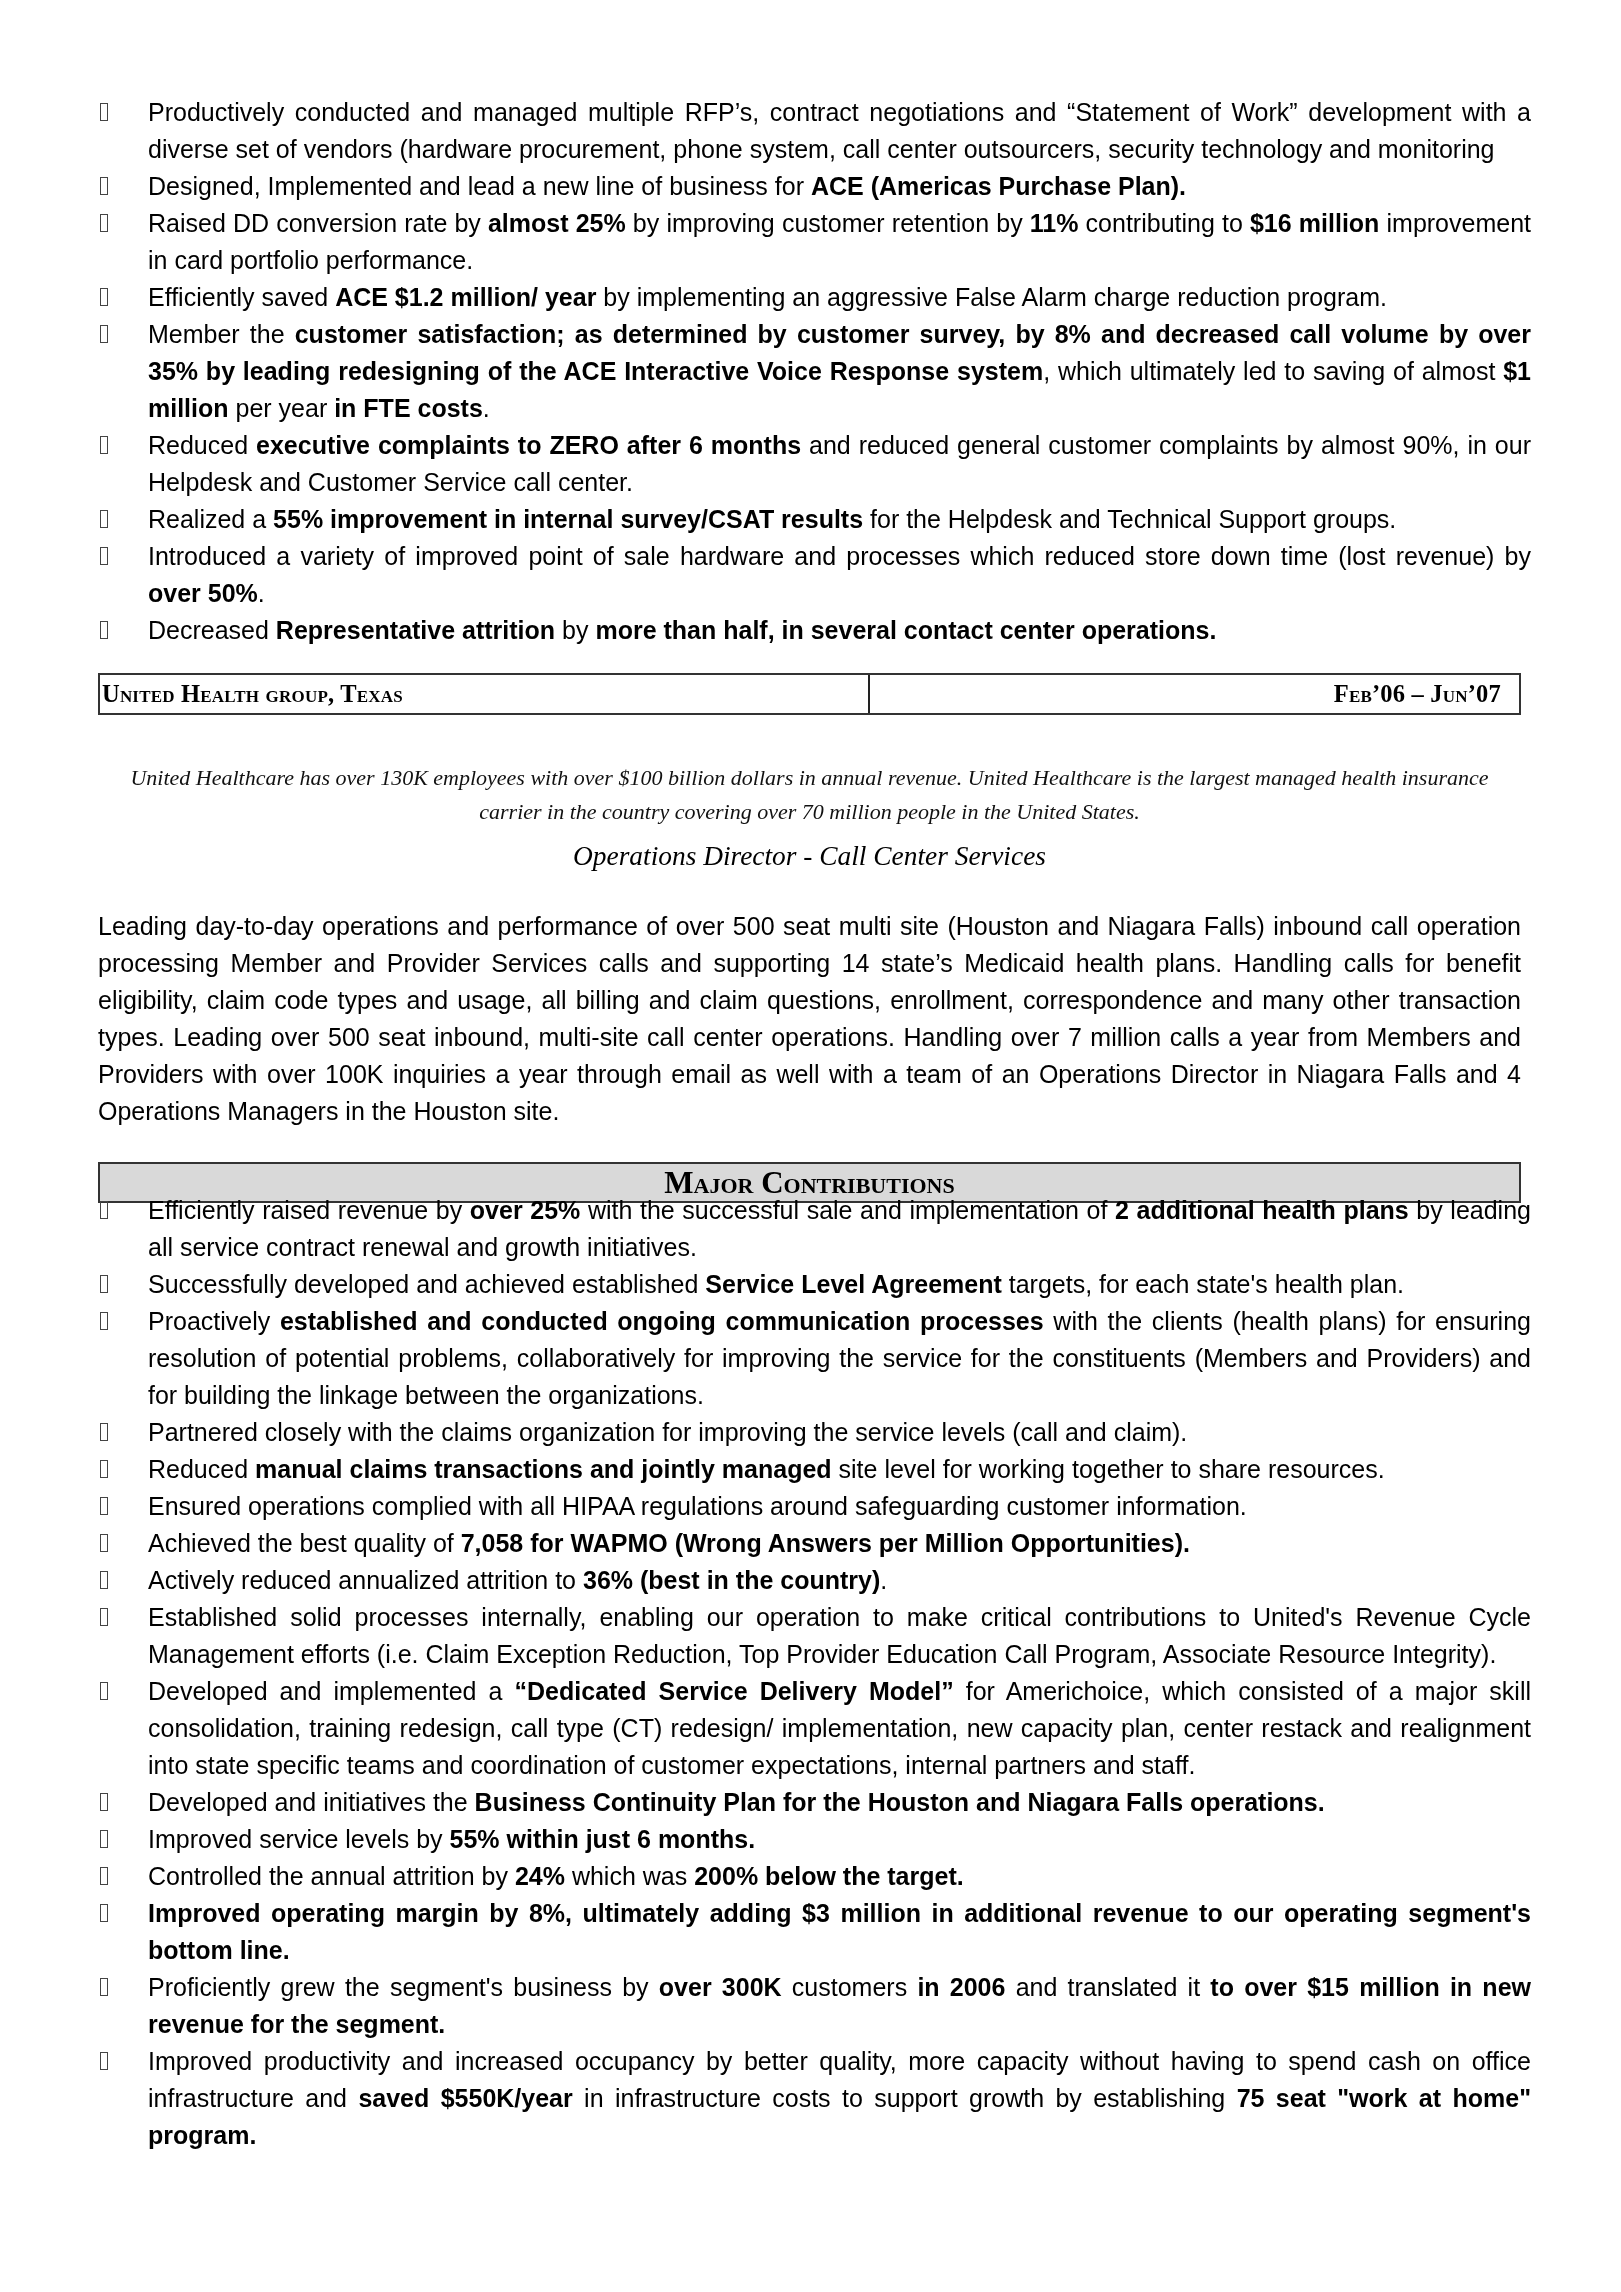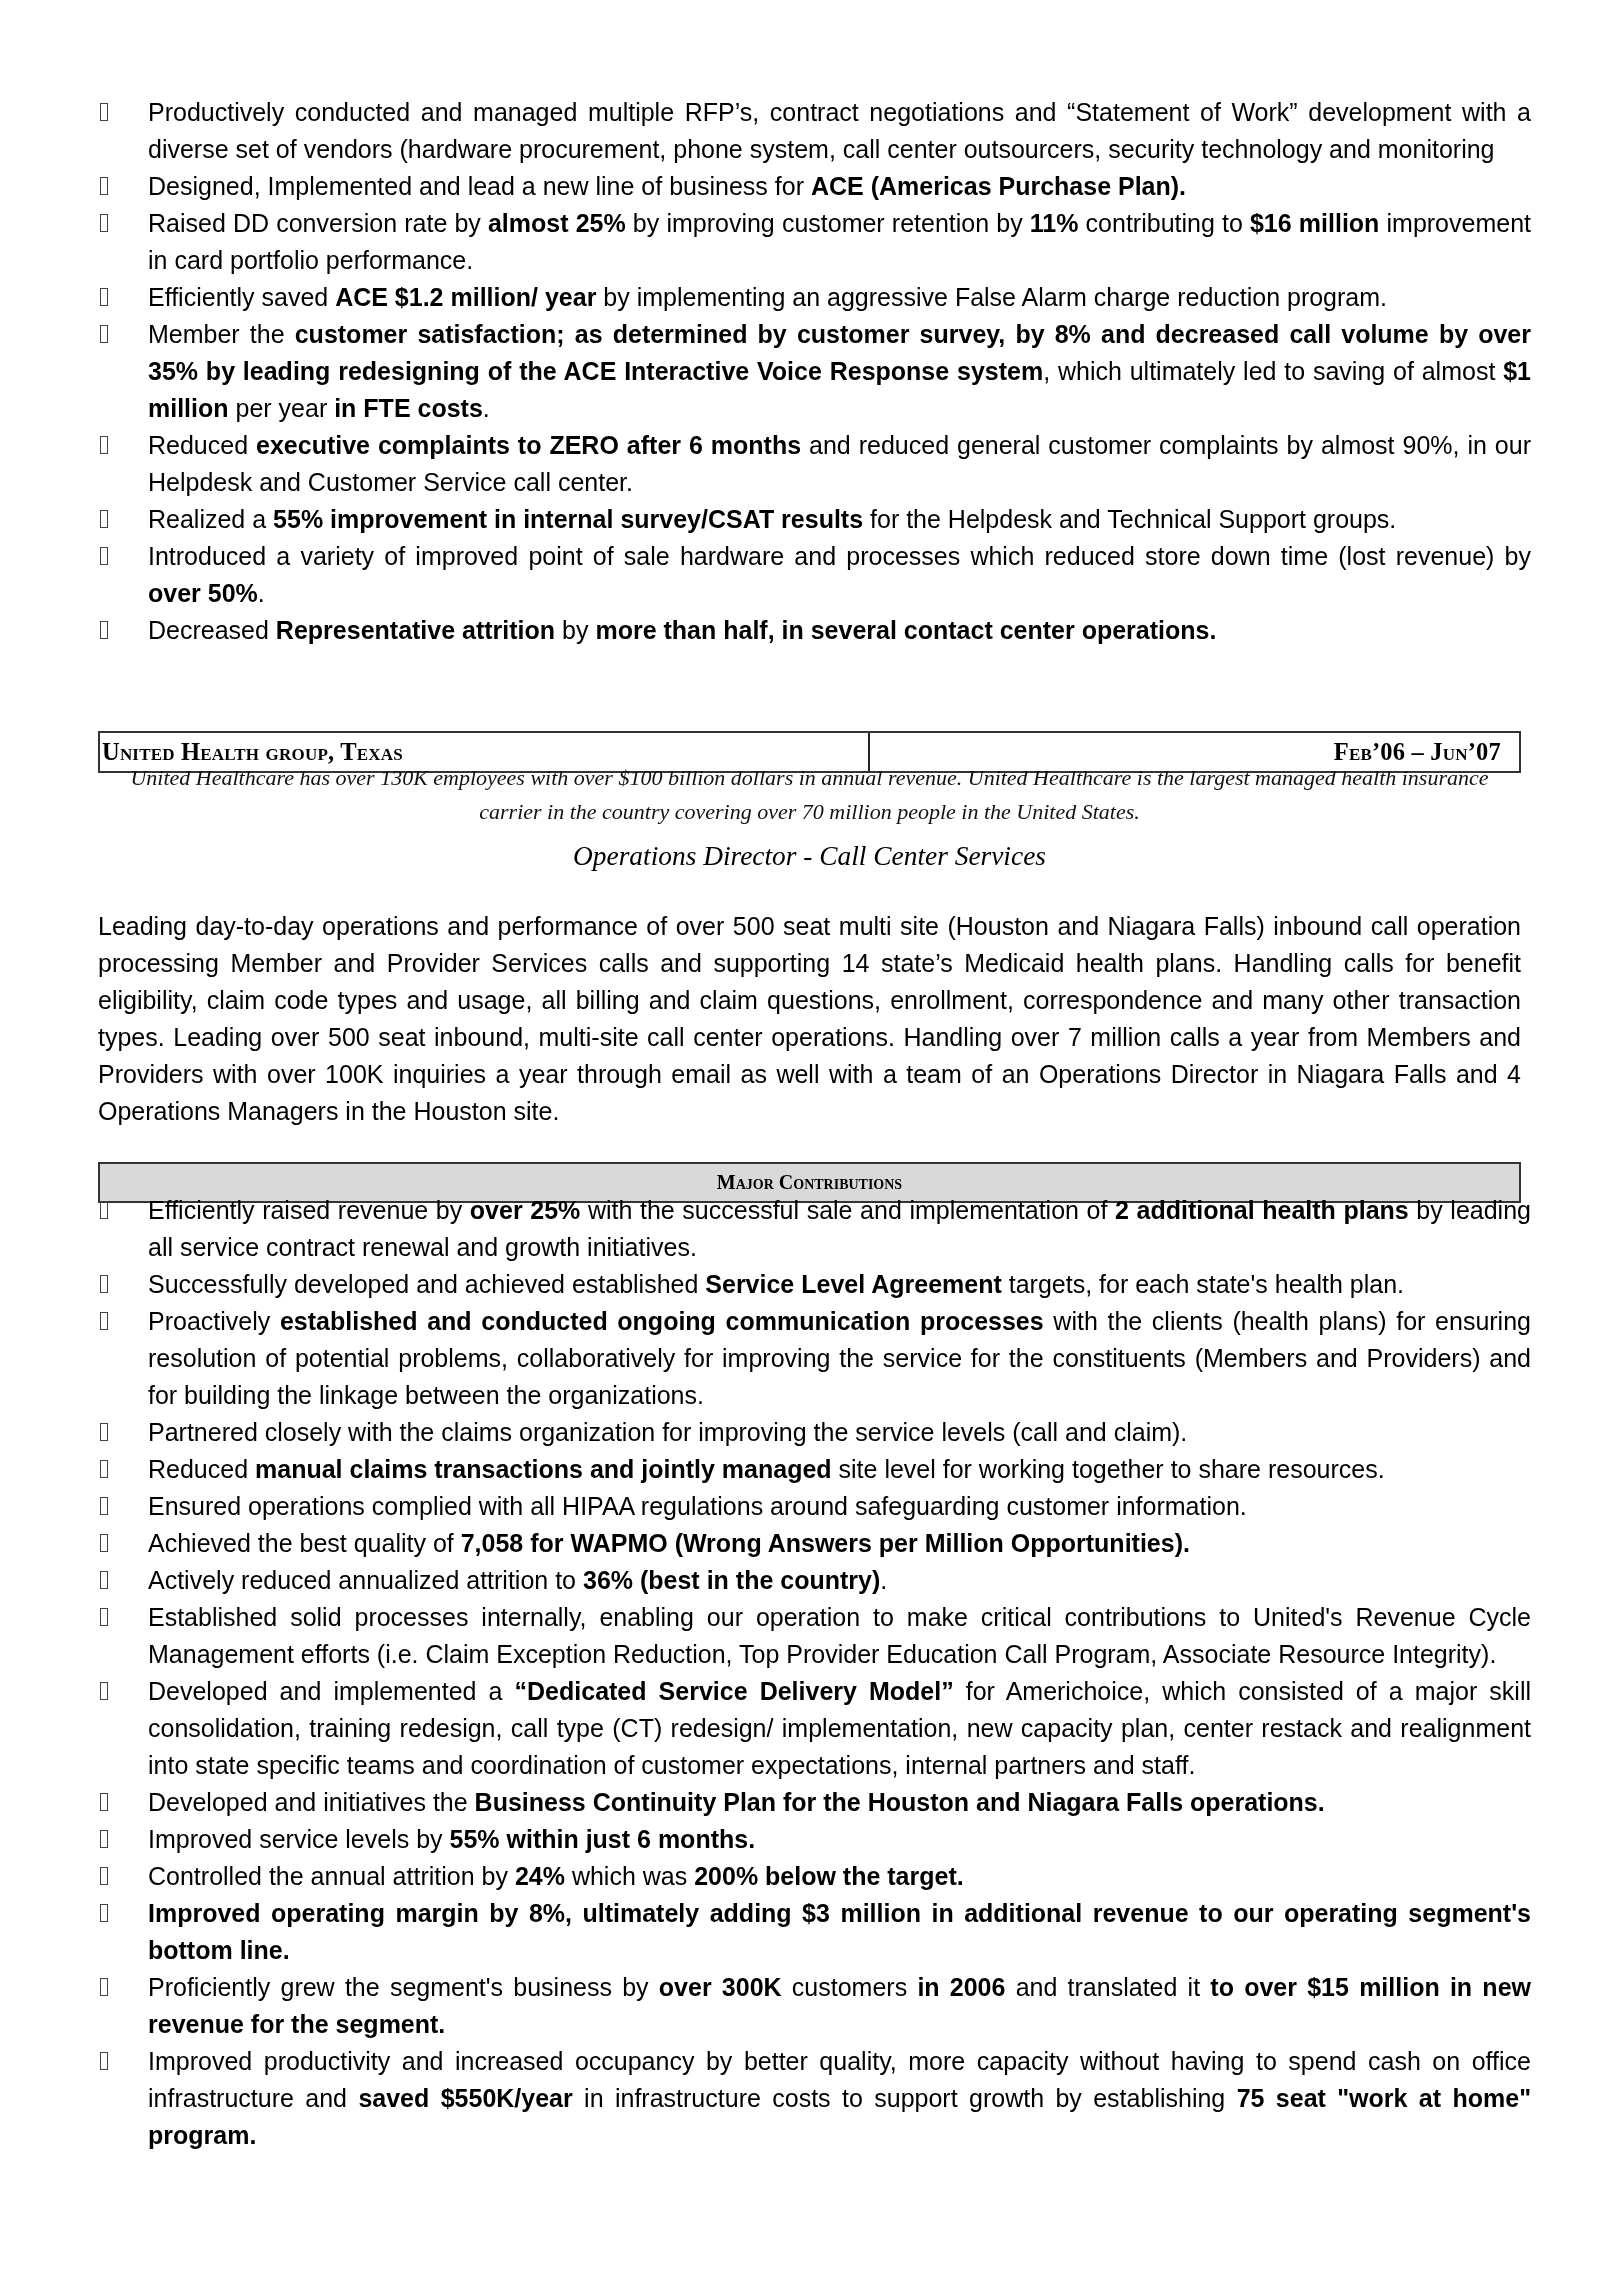--- a/index.html
+++ b/index.html
@@ -5,32 +5,32 @@
   html, body { margin: 0; padding: 0; background: #ffffff; }
   body { width: 1621px; height: 2293px; position: relative; overflow: hidden; color: #000; }
   .page { position: absolute; left: 0; top: 0; width: 1621px; height: 2293px; }
   .sans { font-family: "Liberation Sans", sans-serif; font-size: 25px; line-height: 37px; }
 
   .bullets { position: absolute; left: 98px; width: 1433px; margin: 0; padding: 0; list-style: none; }
   .bullets li { position: relative; padding-left: 50px; text-align: justify; }
   .bullets li .bul { position: absolute; left: 2px; top: 8.8px; width: 7.8px; height: 18.6px; border: 1.3px solid #444; box-sizing: border-box; }
   .bullets li b { font-weight: bold; }
 
-  .employer-box { position: absolute; left: 98px; top: 731px; width: 1423px; height: 42px; border: 2px solid #333; box-sizing: border-box; display: flex; }
+  .employer-box { position: absolute; left: 98px; top: 673px; width: 1423px; height: 42px; border: 2px solid #333; box-sizing: border-box; display: flex; }
   .employer-box .cell { display: flex; align-items: center; font-family: "Liberation Serif", serif; font-variant: small-caps; font-weight: bold; font-size: 24.5px; letter-spacing: 0.2px; }
   .employer-box .left { width: 766px; border-right: 2px solid #222; padding-left: 2px; }
   .employer-box .right { flex: 1; justify-content: flex-end; padding-right: 18px; }
 
   .company-desc { position: absolute; left: 98px; top: 761px; width: 1423px; text-align: center; font-family: "Liberation Serif", serif; font-style: italic; font-size: 22px; line-height: 34px; color: #111; }
 
   .job-title { position: absolute; left: 98px; top: 841px; width: 1423px; text-align: center; font-family: "Liberation Serif", serif; font-style: italic; font-weight: normal; font-size: 27.4px; }
 
   .summary { position: absolute; left: 98px; top: 908px; width: 1423px; text-align: justify; }
 
-  .section-box { position: absolute; left: 98px; top: 1162px; width: 1423px; height: 41px; background: #d9d9d9; border: 2px solid #333; box-sizing: border-box; display: flex; align-items: center; justify-content: center; font-family: "Liberation Serif", serif; font-variant: small-caps; font-weight: bold; font-size: 20px; }
+  .section-box { position: absolute; left: 98px; top: 1162px; width: 1423px; height: 41px; background: #d9d9d9; border: 2px solid #333; box-sizing: border-box; display: flex; align-items: center; justify-content: center; font-family: "Liberation Serif", serif; font-variant: small-caps; font-weight: bold; font-size: 31px; }
 </style>
 </head>
 <body>
 
 <div class="page">
 
   <ul class="bullets sans" style="top:94px;">
       <li><span class="bul"></span><span>Productively conducted and managed multiple RFP’s, contract negotiations and “Statement of Work” development with a diverse set of vendors (hardware procurement, phone system, call center outsourcers, security technology and monitoring</span></li>
       <li><span class="bul"></span><span>Designed, Implemented and lead a new line of business for </span><b>ACE (Americas Purchase Plan).</b></li>
       <li><span class="bul"></span><span>Raised DD conversion rate by </span><b>almost 25%</b><span> by improving customer retention by </span><b>11%</b><span> contributing to </span><b>$16 million</b><span> improvement in card portfolio performance.</span></li>

